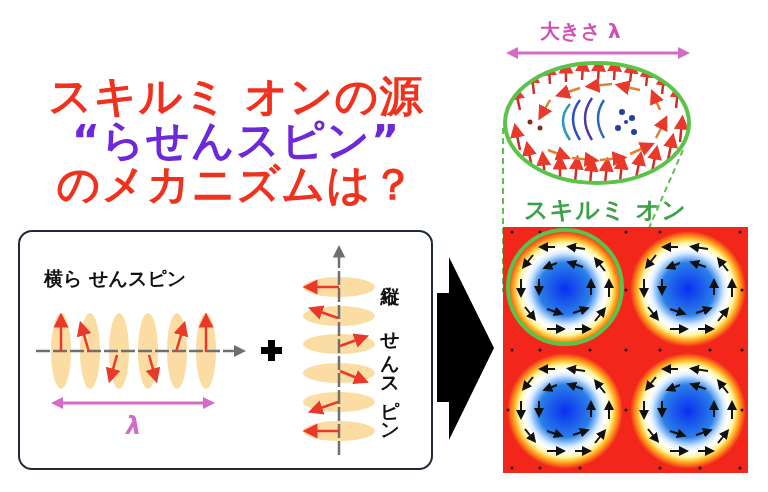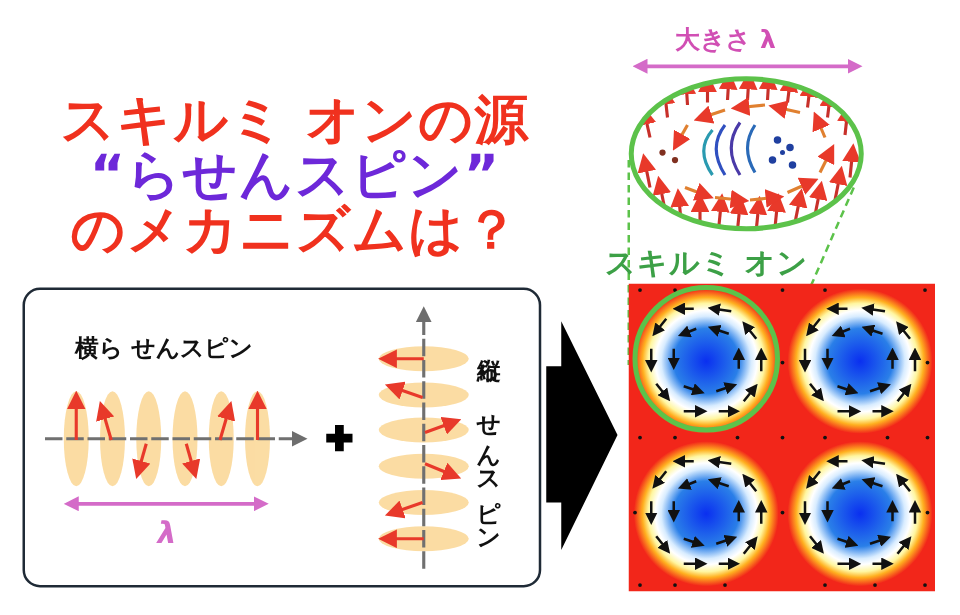--- a/index.html
+++ b/index.html
@@ -2,26 +2,26 @@
 <html><head>
 <meta charset="utf-8">
 <style>
   html, body { margin:0; padding:0; background:#ffffff; }
   body { width:768px; height:492px; position:relative; overflow:hidden;
          font-family:"DejaVu Sans", "Liberation Sans", sans-serif; }
   .title-line { position:absolute; left:16px; width:440px; text-align:center;
                 font-weight:bold; font-size:43px; line-height:36px; letter-spacing:1px; }
   .spin-box { position:absolute; left:18px; top:230px; width:411px; height:236px;
               border:2px solid #1f2a36; border-radius:14px; background:#fff; }
-  .h-label { position:absolute; left:60px; top:266px; font-size:19px; font-weight:bold; color:#111; }
+  .h-label { position:absolute; left:44px; top:266px; font-size:19px; font-weight:bold; color:#111; }
   .v-label { position:absolute; left:378px; top:272px; width:26px; font-size:19px; font-weight:bold;
              color:#111; writing-mode:vertical-rl; text-orientation:upright; letter-spacing:1px; }
   .lambda { position:absolute; font-style:italic; font-weight:bold; }
   .pink-label { position:absolute; left:540px; top:18px; font-size:20px; font-weight:bold;text-align:center; }
-  .green-label { position:absolute; left:484px; top:194px; font-size:24px; font-weight:bold; letter-spacing:1px; }
+  .green-label { position:absolute; left:524px; top:194px; font-size:24px; font-weight:bold; letter-spacing:1px; }
   svg { position:absolute; overflow:visible; }
 </style>
 </head>
 <body>
 
 <div class="title-line" style="top:78px;color:#f0311e;">スキルミ オンの源</div>
 <div class="title-line" style="top:122px;color:#6d28d9;">“らせんスピン”</div>
 <div class="title-line" style="top:166px;color:#f0311e;">のメカニズムは？</div>
 
 <div class="spin-box"></div>

